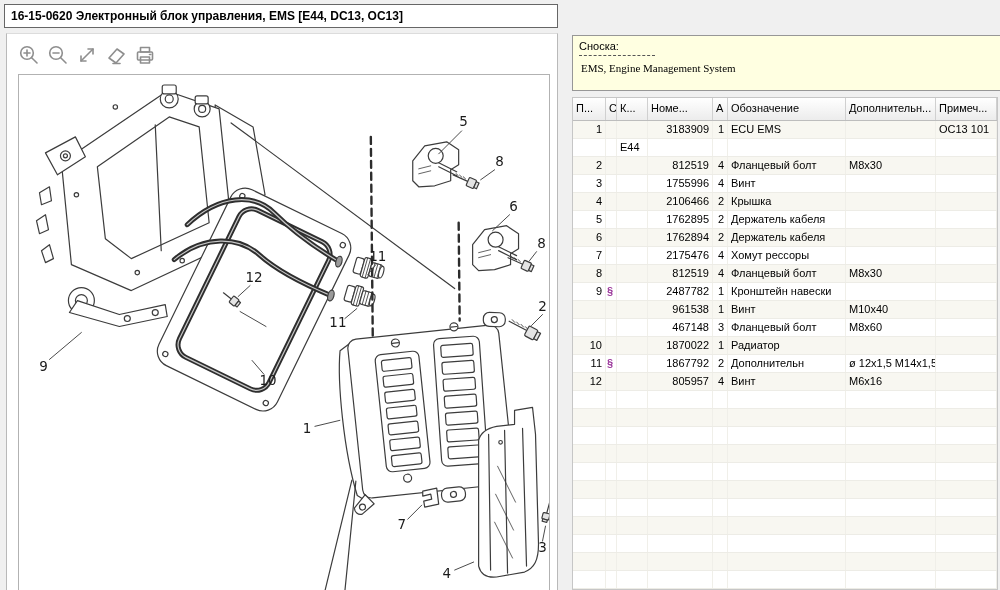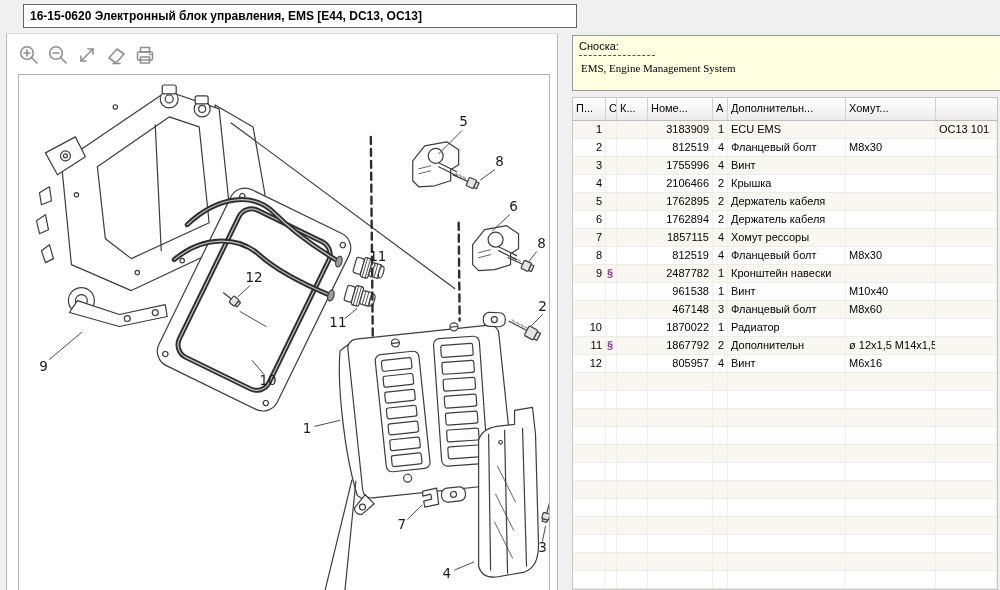--- a/index.html
+++ b/index.html
@@ -4,21 +4,21 @@
 <style>
   html,body{margin:0;padding:0;}
   body{
     width:1000px;height:590px;position:relative;overflow:hidden;
     background:#f0f0f0;
     font-family:"Liberation Sans", sans-serif;
     font-size:11px;color:#000;
   }
   
   .title-box{
-    position:absolute;left:23px;top:4px;width:546px;height:22px;
+    position:absolute;left:4px;top:4px;width:546px;height:22px;
     background:#ffffff;border:1px solid #666;
     font-weight:bold;font-size:12px;line-height:22px;padding-left:6px;
     white-space:nowrap;overflow:hidden;
   }
   
   .left-panel{
     position:absolute;left:6px;top:33px;width:552px;height:557px;
     background:#ffffff;border-left:1px solid #b9b9b9;border-top:1px solid #dcdcdc;border-right:1px solid #b9b9b9;
     box-sizing:border-box;
   }
@@ -336,33 +336,44 @@
   <span class="note-text">EMS, Engine Management System</span>
 </div>
 
 <div class="ptable">
   <div class="phead">
     <span>П...</span>
     <span>С</span>
     <span>К...</span>
     <span>Номе...</span>
     <span>А</span>
+    <span>Обозначение</span>
     <span>Дополнительн...</span>
-    <span>Хомут...</span>
+    <span>Примеч...</span>
   </div>
 
   <div class="prow">
       <span class="ar">1</span>
       <span class="c1"></span>
       <span></span>
       <span class="ar">3183909</span>
       <span class="ar">1</span>
       <span>ECU EMS</span>
       <span></span>
       <span>OC13 101</span>
+    </div>
+  <div class="prow">
+      <span class="ar"></span>
+      <span class="c1"></span>
+      <span>E44</span>
+      <span class="ar"></span>
+      <span class="ar"></span>
+      <span></span>
+      <span></span>
+      <span></span>
     </div>
   <div class="prow">
       <span class="ar">2</span>
       <span class="c1"></span>
       <span></span>
       <span class="ar">812519</span>
       <span class="ar">4</span>
       <span>Фланцевый болт</span>
       <span>M8x30</span>
       <span></span>
@@ -404,21 +415,21 @@
       <span class="ar">1762894</span>
       <span class="ar">2</span>
       <span>Держатель кабеля</span>
       <span></span>
       <span></span>
     </div>
   <div class="prow">
       <span class="ar">7</span>
       <span class="c1"></span>
       <span></span>
-      <span class="ar">1857115</span>
+      <span class="ar">2175476</span>
       <span class="ar">4</span>
       <span>Хомут рессоры</span>
       <span></span>
       <span></span>
     </div>
   <div class="prow">
       <span class="ar">8</span>
       <span class="c1"></span>
       <span></span>
       <span class="ar">812519</span>

